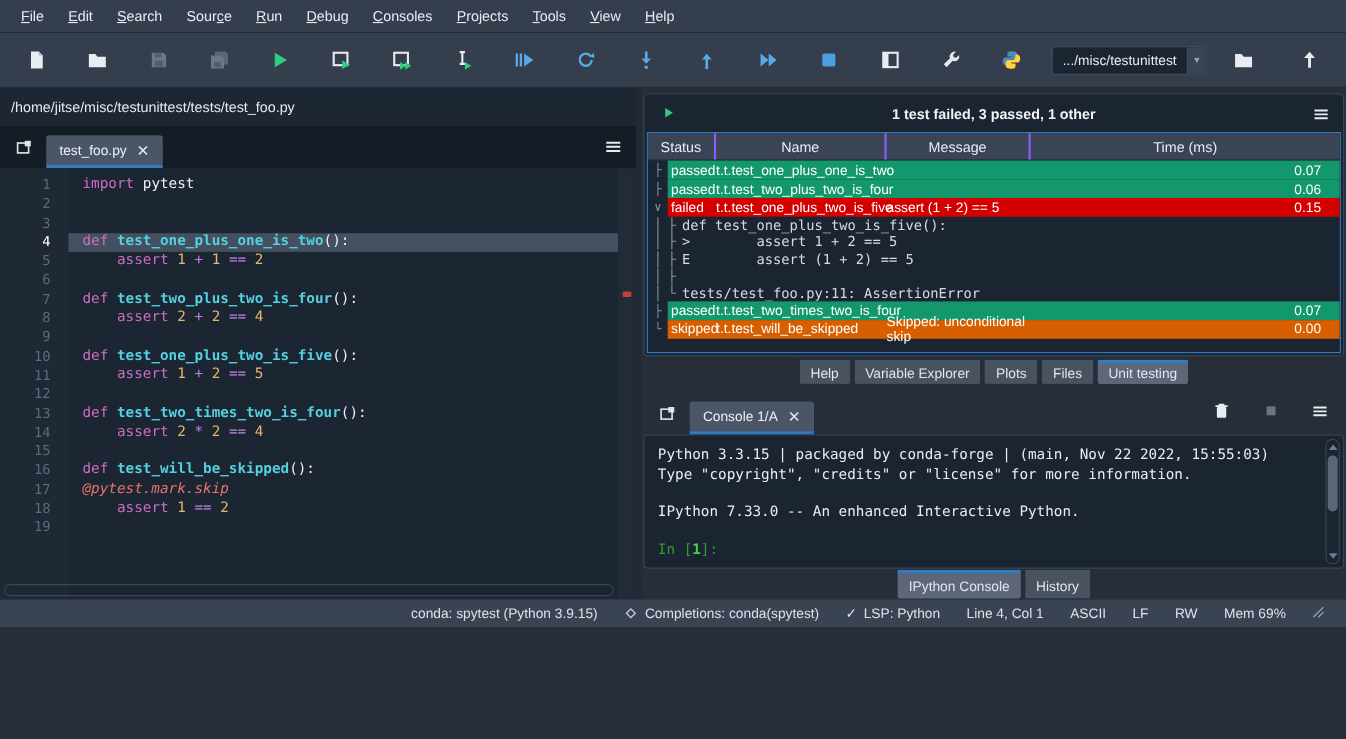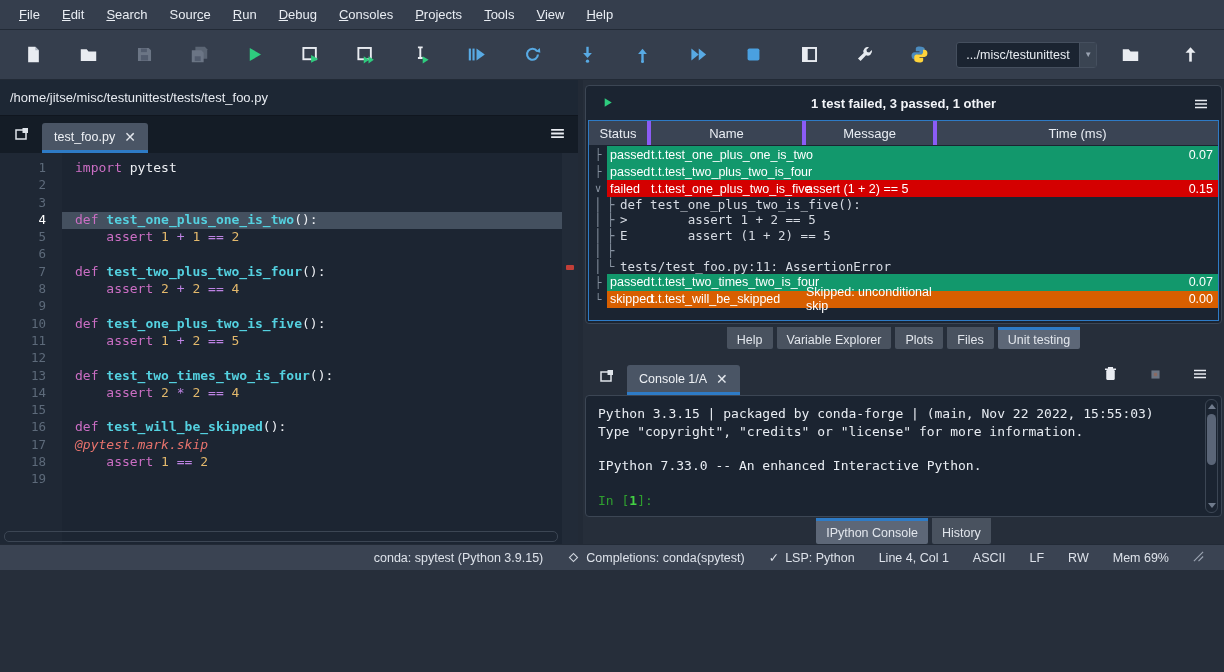--- a/index.html
+++ b/index.html
@@ -57,31 +57,31 @@
   .right { flex:1; display:flex; flex-direction:column; padding-top:5px; }
   .utpanel { margin:0 2px; height:282px; background:#1b2431; border:1px solid #3c4654; border-radius:4px;
              display:flex; flex-direction:column; }
   .uttoolbar { height:34px; position:relative; display:flex; align-items:center; }
   .utplay { position:absolute; left:14px; top:9px; }
   .utsummary { width:100%; text-align:center; font-size:13px; font-weight:bold; color:#f2f4f8; }
   .utmenu { position:absolute; right:12px; top:10px; }
   .uttable { flex:1; margin:0 2px 2px; border:1px solid #2e7bc6; background:#1b2431; overflow:hidden; }
   .uthead { display:flex; height:25px; background:#3a4454; border-bottom:1px solid #1b2431;
             font-size:13px; color:#e9edf3; }
-  .uth { display:flex; align-items:center; justify-content:center; border-right:4px solid #8b5cf6; }
+  .uth { display:flex; align-items:center; justify-content:center; border-right:2px solid #8b5cf6; }
   .w-status { width:62px; } .w-name { width:155px; } .w-msg { width:131px;text-align:center; } .w-time { flex:1; border-right:none; }
   .trow { display:flex; height:17px; font-size:12.5px; }
   .tree { width:18px; font-family:"DejaVu Sans Mono",monospace; font-size:11px; color:#8791a0;
           text-align:center; line-height:17px; }
   .rowbody { flex:1; display:flex; align-items:center; color:#ffffff; }
   .trow.passed .rowbody { background:#12986c; }
   .trow.failed .rowbody { background:#d40000; }
   .trow.skipped .rowbody { background:#d85f00; }
   .c-status { width:44px; padding-left:3px; } .c-name { width:155px; } .c-msg { width:131px; }
-  .c-time { flex:1; text-align:right; padding-right:5px; }
+  .c-time { flex:1; text-align:right; padding-right:17px; }
   .drow { display:flex; height:15.4px; line-height:15.4px; font-family:"DejaVu Sans Mono",monospace;
           font-size:12.5px; color:#d6dbe3; }
   .d-tree { width:18px; text-align:center; color:#8791a0; }
   .d-prefix { width:13px; color:#8791a0; }
   .d-text { white-space:pre; }
 
   .paneltabs { height:26px; display:flex; justify-content:center; gap:4px; margin-top:3px; }
   .ptab { background:#49525f; border-radius:0 0 2px 2px; padding:0 10px; display:flex; align-items:center;
           font-size:12.5px; color:#e2e6ec; border-top:3px solid transparent; }
   .ptab.active { background:#5d6777; border-top:3px solid #2e7bc6; }
@@ -346,20 +346,21 @@
                 <div class="c-msg"></div>
                 <div class="c-time">0.07</div>
               </div>
             </div>
             <div class="trow passed">
               <div class="tree">├</div>
               <div class="rowbody">
                 <div class="c-status">passed</div>
                 <div class="c-name">t.t.test_two_plus_two_is_four</div>
                 <div class="c-msg"></div>
+                <div class="c-time">0.06</div>
               </div>
             </div>
             <div class="trow failed">
               <div class="tree">∨</div>
               <div class="rowbody">
                 <div class="c-status">failed</div>
                 <div class="c-name">t.t.test_one_plus_two_is_five</div>
                 <div class="c-msg">assert (1 + 2) == 5</div>
                 <div class="c-time">0.15</div>
               </div>

